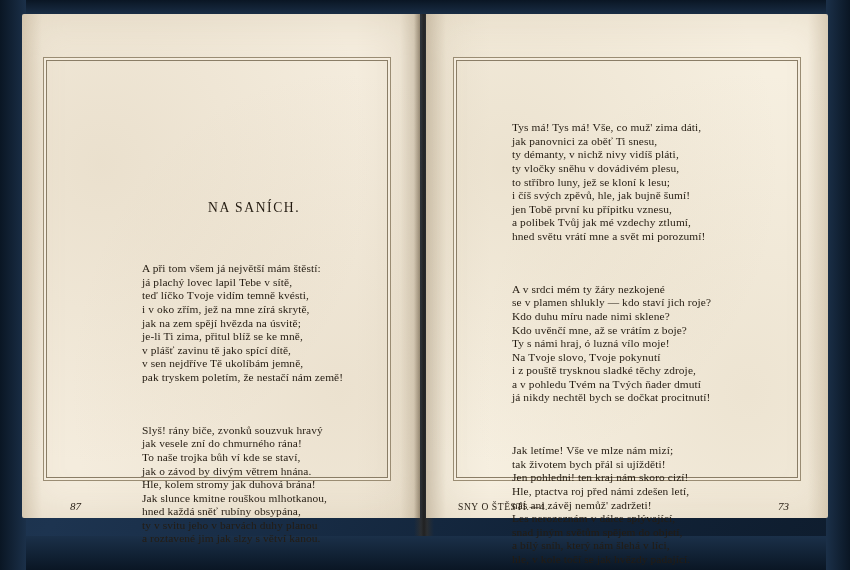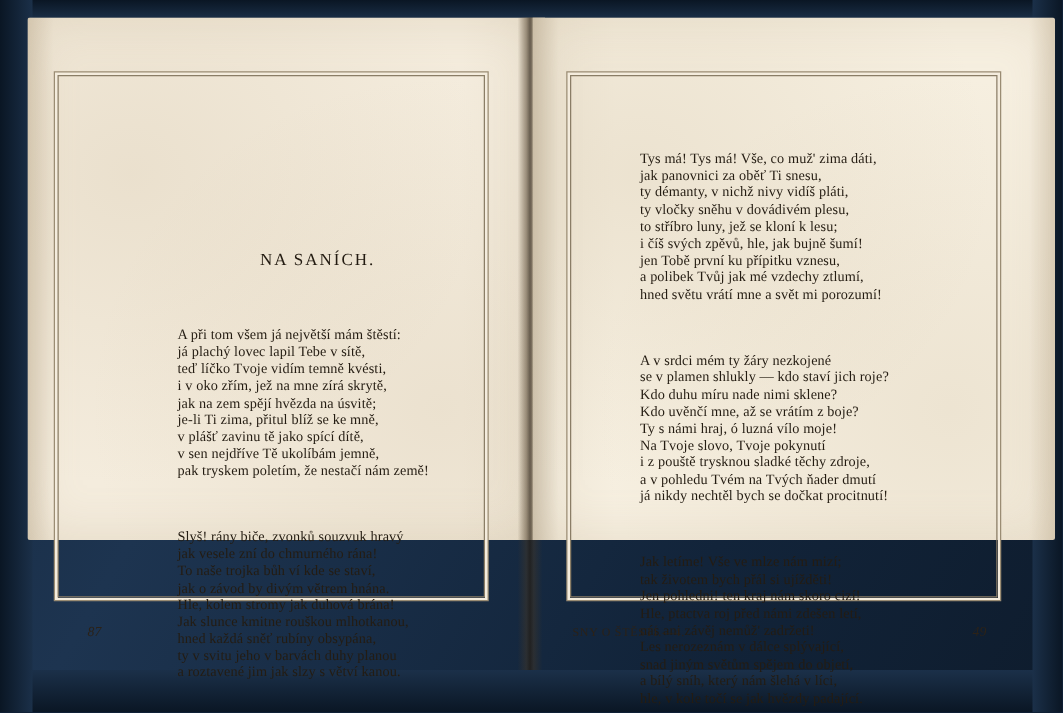--- a/index.html
+++ b/index.html
@@ -47,23 +47,22 @@
   .book {
     position: absolute;
     left: 22px;
     top: 14px;
     width: 806px;
     height: 522px;
   }
   .page-sheet {
     position: absolute;
     top: 0;
-    height: 418px;
+    height: 504px;
     background: #f6efe2;
-    padding-left: 16px;
   }
   .page-left {
     left: 0;
     width: 398px;
     border-radius: 2px 0 0 2px;
     background:
       linear-gradient(270deg, rgba(120,100,70,0.30) 0%, rgba(160,140,105,0.06) 5%, rgba(255,255,255,0) 16%),
       linear-gradient(90deg, rgba(150,128,95,0.25) 0%, rgba(255,255,255,0) 5%),
       #f4ecdd;
     box-shadow: inset 0 0 40px rgba(180,160,125,0.25);
@@ -209,17 +208,17 @@
 Hle, ptactva roj před námi zdešen letí,
 nás ani závěj nemůž' zadržeti!
 Les nerozeznám v dálce splývající,
 snad jiným světům spějem do objetí,
 a bílý sníh, který nám šlehá v líci,
 hle, v kole točí se jak hvězdy padající.</p>
       </div>
 
       <div class="running-foot" style="left:32px; top:488px;">SNY O ŠTĚSTÍ.—4.</div>
 
-      <div class="folio" style="left:352px; top:486px;">49</div>
+      <div class="folio" style="left:352px; top:486px;">73</div>
     </div>
 
   </div>
 </div>
 
 </body></html>

